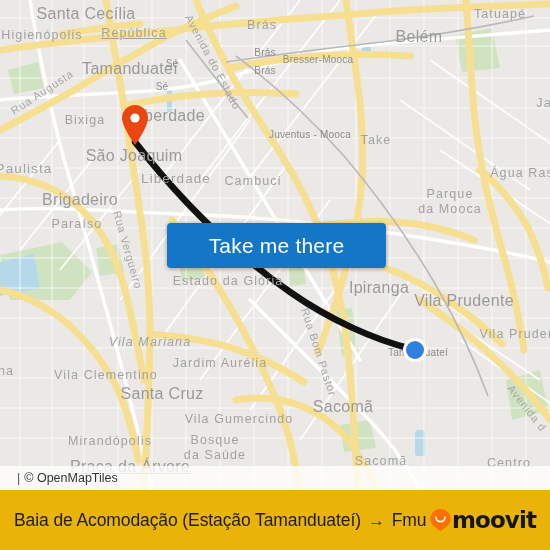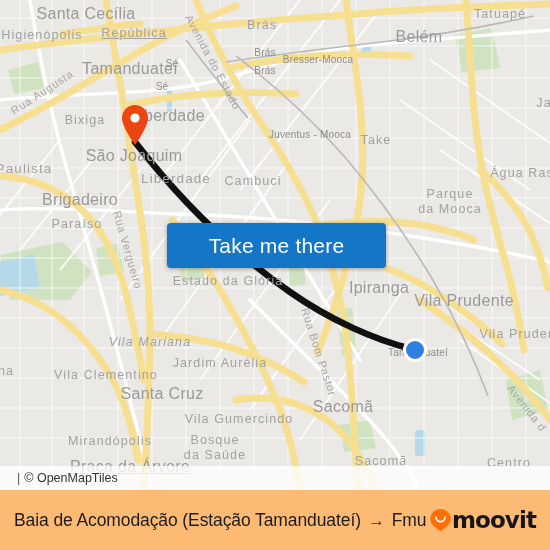--- a/index.html
+++ b/index.html
@@ -54,21 +54,21 @@
     position:absolute;left:0;bottom:0;width:550px;height:24px;
     background:rgba(255,255,255,.78);
     display:flex;align-items:center;
     font-size:12.5px;color:#333333;padding-left:13px;box-sizing:border-box;
   }
   #attribution .sep{margin:0 4px;color:#555;}
 
   
   #footer{
     position:absolute;left:0;top:490px;width:550px;height:60px;
-    background:#fdba74;display:flex;align-items:center;
+    background:#eab308;display:flex;align-items:center;
     box-sizing:border-box;padding:0 14px;
   }
   #route-title{
     font-size:17.5px;color:#1d1d1d;white-space:nowrap;
     letter-spacing:-.1px;
   }
   #route-arrow{
     font-size:17px;color:#333;margin:0 7px;position:relative;top:0px;
   }
   #brand{

